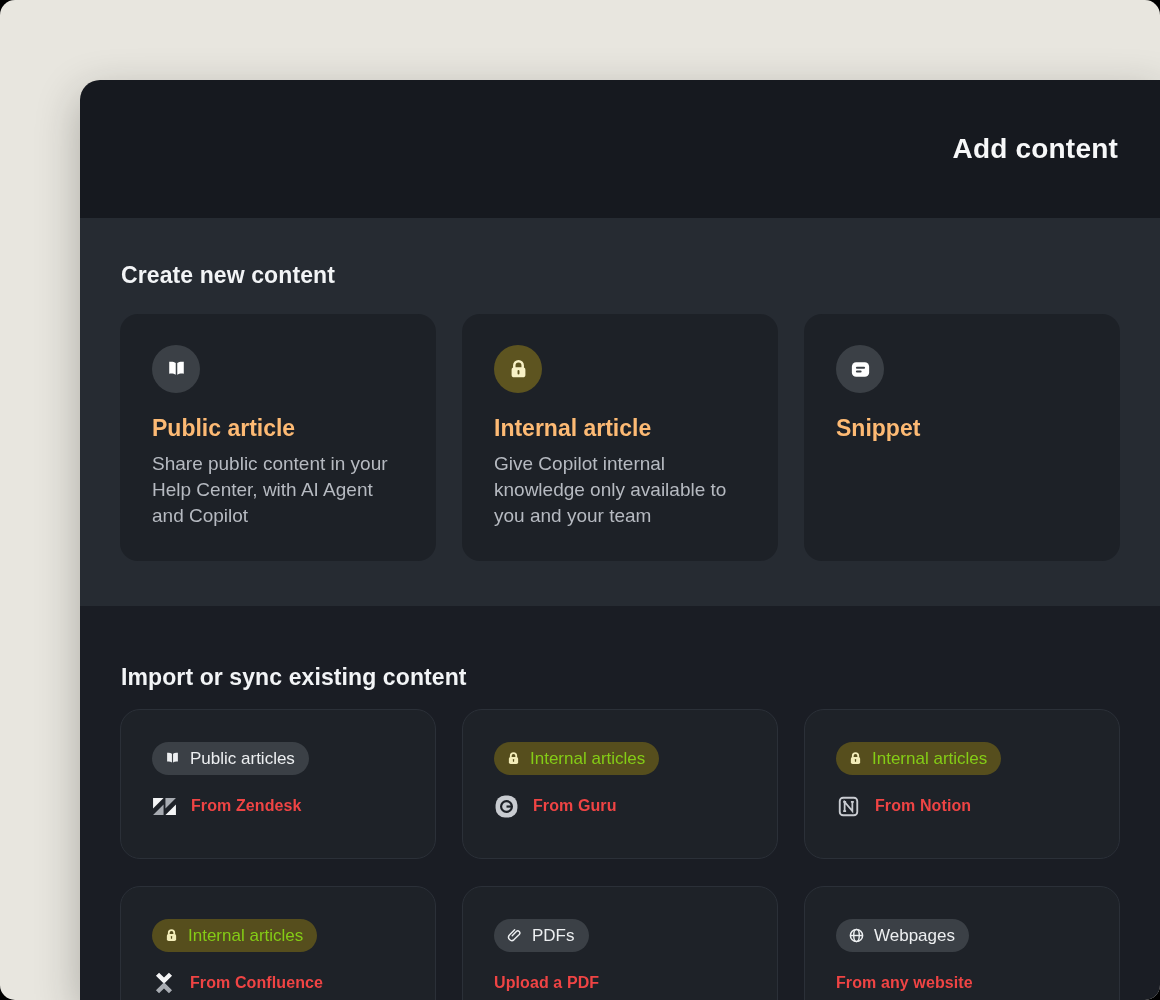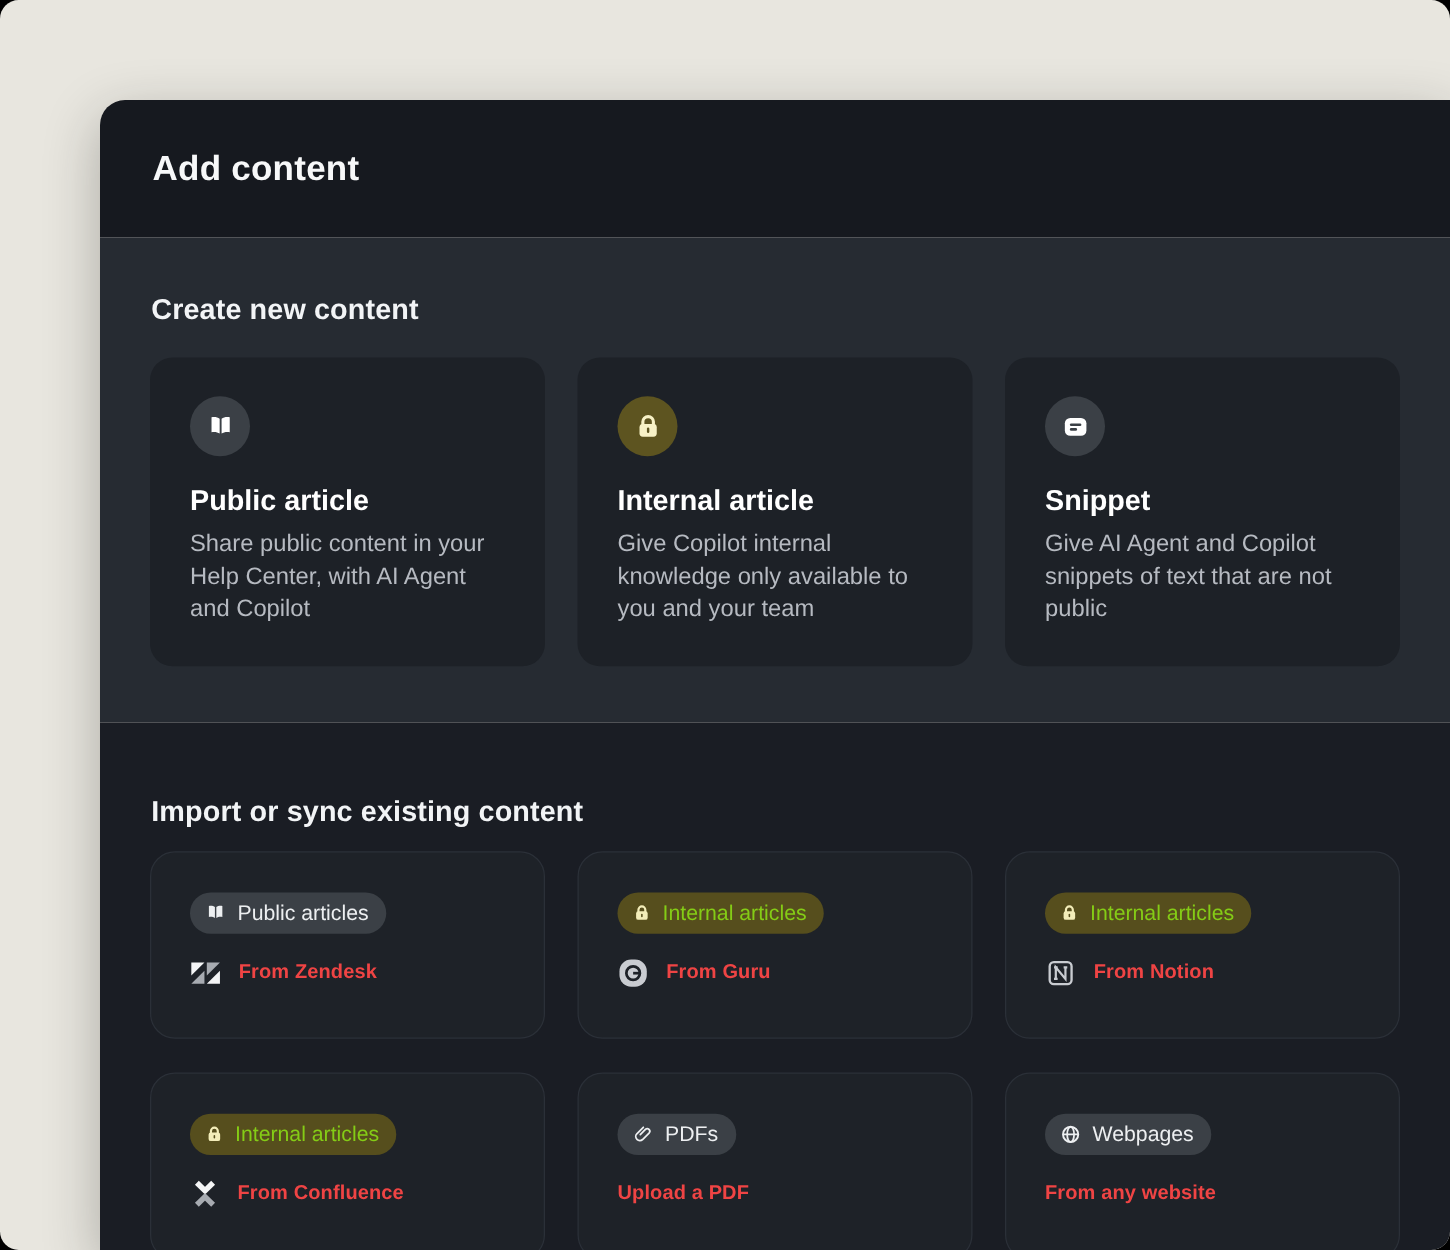--- a/index.html
+++ b/index.html
@@ -6,38 +6,38 @@
   body{
     width:1160px;height:1000px;background:#000;position:relative;overflow:hidden;
     font-family:"Liberation Sans",sans-serif;
   }
   .canvas{position:absolute;inset:0;background:#e8e6df;border-radius:15px;overflow:hidden;}
   .modal{
     position:absolute;left:80px;top:80px;width:1080px;height:920px;
     border-top-left-radius:20px;overflow:hidden;
     box-shadow:0 14px 44px rgba(30,30,25,.30);
   }
-  .modal-header{height:102px;background:#16191f;display:flex;align-items:center;padding:4px 42px;}
+  .modal-header{height:102px;background:#16191f;display:flex;align-items:center;padding:18px 42px;justify-content:flex-end;}
   .modal-title{font-size:28px;font-weight:700;color:#f7f8f9;letter-spacing:.2px;}
 
   .section{box-sizing:border-box;padding-left:40px;padding-right:40px;}
   .section-create{background:#262b32;height:388px;padding-top:44px;}
   .section-import{background:#1a1d24;height:430px;padding-top:58px;}
   .section-heading{font-size:23px;font-weight:700;color:#f2f4f6;margin:0 0 25px 1px;letter-spacing:.1px;}
   .section-import .section-heading{margin-bottom:18px;}
 
   .create-row{display:flex;gap:26px;}
   .create-card{
     width:316px;height:247px;box-sizing:border-box;background:#1d2127;
     border-radius:18px;padding:31px 32px;cursor:pointer;
   }
   .icon-circle{width:48px;height:48px;border-radius:50%;display:flex;align-items:center;justify-content:center;margin-bottom:22px;}
   .icon-circle.gray{background:#3b4046;}
   .icon-circle.gold{background:#5d5420;}
-  .create-title{font-size:23px;font-weight:700;color:#ffffff;margin:0 0 9px;}
+  .create-title{font-size:23px;font-weight:700;color:#fdba74;margin:0 0 9px;}
   .create-desc{font-size:19px;line-height:26px;color:#b6bac1;margin:0;}
 
   .import-grid{display:grid;grid-template-columns:repeat(3,316px);gap:27px 26px;}
   .import-card{
     height:150px;box-sizing:border-box;background:#1e2228;border:1px solid #2b3038;
     border-radius:20px;padding:32px 31px;cursor:pointer;
   }
   .badge{
     display:inline-flex;align-items:center;gap:9px;height:33px;
     padding:0 14px 0 12px;border-radius:17px;font-size:17px;font-weight:500;white-space:nowrap;
@@ -87,21 +87,20 @@
 
         <div class="create-card">
           <div class="icon-circle gray">
             <svg width="23" height="23" viewBox="0 0 24 24">
               <rect x="3" y="4.5" width="18" height="15" rx="4.5" fill="#ffffff"></rect>
               <rect x="7.2" y="9.1" width="9.6" height="2.2" rx="1.1" fill="#3b4046"></rect>
               <rect x="7.2" y="13" width="6" height="2.2" rx="1.1" fill="#3b4046"></rect>
             </svg>
           </div>
           <h3 class="create-title">Snippet</h3>
-          <p class="create-desc">Give AI Agent and Copilot snippets of text that are not public</p>
         </div>
 
       </div>
     </div>
 
     <div class="section section-import">
       <h2 class="section-heading">Import or sync existing content</h2>
       <div class="import-grid">
 
         <div class="import-card">

